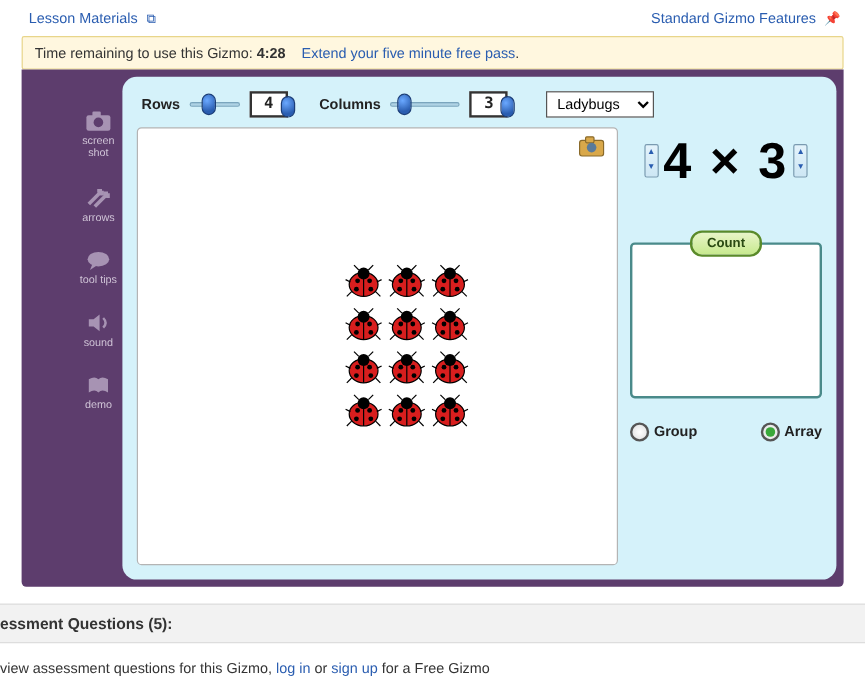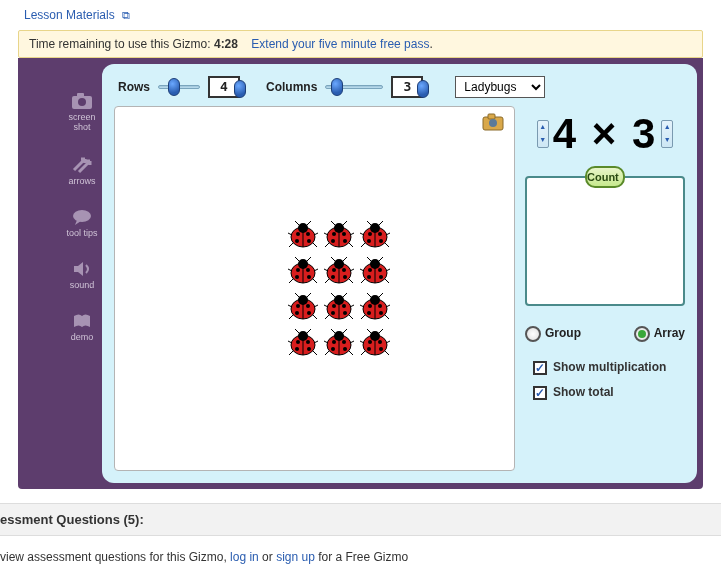--- a/index.html
+++ b/index.html
@@ -172,24 +172,25 @@
   }
   .expr-text {
     font-size: 42px;
     font-weight: bold;
     color: #000;
     letter-spacing: 2px;
     white-space: nowrap;
     font-family: Arial, sans-serif;
   }
   .count-pill {
-    margin: 8px auto -12px auto;
+    margin: 34px auto -12px auto;
     z-index: 2;
     position: relative;
-    width: 40px;
+    width: 60px;
+    text-align: center;
     padding: 3px 0;
     background: linear-gradient(#e8f5c8,#c7e98e);
     border: 2px solid #5a8a2a;
     border-radius: 10px;
     font-size: 11px;
     font-weight: bold;
     color: #2a4a12;
   }
   .count-box {
     border: 2px solid #4a8a8a;
@@ -264,20 +265,24 @@
   }
   .assessment-msg a { color: #2a5db0; text-decoration: none; }
 </style>
 </head>
 <body>
 
 <div class="top-links">
   <span>
     <a href="#">Lesson Materials</a>
     <span class="link-icon">⧉</span>
+  </span>
+  <span>
+    <a href="#">Standard Gizmo Features</a>
+    <span class="link-icon">📌</span>
   </span>
 </div>
 
 <div class="timer-bar">
   <span>Time remaining to use this Gizmo: </span><b>4:28</b>
   &nbsp;&nbsp;
   <a href="#">Extend your five minute free pass</a><span>.</span>
 </div>
 
 <div class="main-wrap">
@@ -577,24 +582,20 @@
         <div class="count-pill">Count</div>
         <div class="count-box"></div>
 
         <div class="radio-row">
           <span><span class="radio"></span><span>Group</span></span>
           <span><span class="radio">
                 <span class="dot"></span>
               </span><span>Array</span></span>
         </div>
 
-        <div class="check-row">
-          <span><span class="check">✓</span><span>Show multiplication</span></span>
-          <span><span class="check">✓</span><span>Show total</span></span>
-        </div>
       </div>
     </div>
   </div>
 </div>
 
 <div class="assessment-header">essment Questions (5):</div>
 <div class="assessment-msg">
   <span> view assessment questions for this Gizmo, </span><a href="#">log in</a><span> or </span><a href="#">sign up</a><span> for a Free Gizmo</span>
 </div>
 

